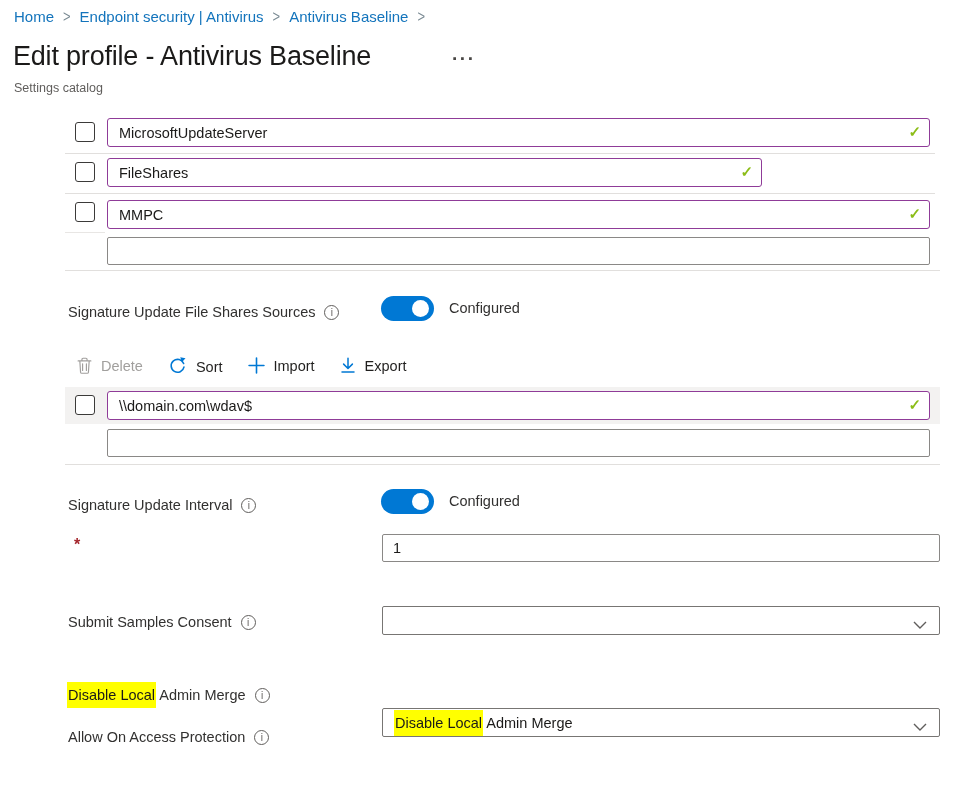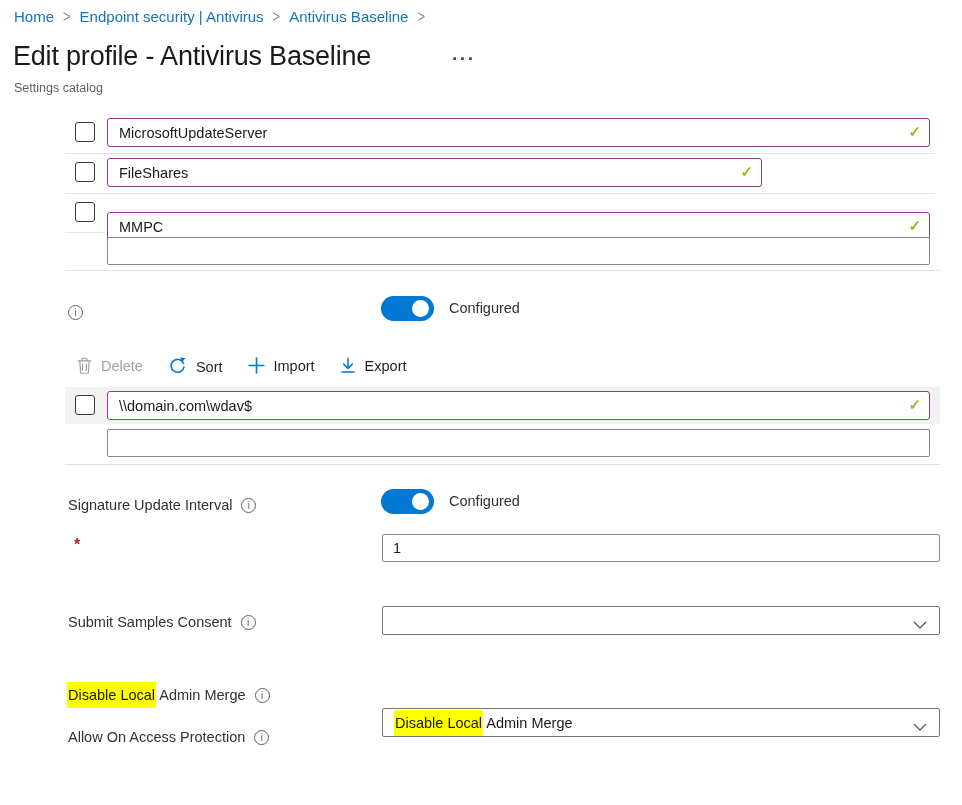--- a/index.html
+++ b/index.html
@@ -74,32 +74,33 @@
   <div class="abs divider" style="left:65px;top:153px;width:870px;"></div>
 
   <input type="checkbox" class="abs cb" style="left: 75px; top: 162px;">
   <div class="input-wrap" style="left:107px;top:158px;width:655px;">
     <input class="txt purple" value="FileShares" style="">
     <span class="check">✓</span>
   </div>
   <div class="abs divider" style="left:65px;top:193px;width:870px;"></div>
 
   <input type="checkbox" class="abs cb" style="left: 75px; top: 202px;">
-  <div class="input-wrap" style="left:107px;top:212px;width:823px;">
+  <div class="input-wrap" style="left:107px;top:200px;width:823px;">
     <input class="txt purple" value="MMPC" style="">
     <span class="check">✓</span>
   </div>
   <div class="abs divider" style="left:65px;top:232px;width:40px;background:#e8e6e4;"></div>
 
   <div class="input-wrap" style="left:107px;top:237px;width:823px;height:28px;">
     <input class="txt" value="" style="">
   </div>
   <div class="abs divider" style="left:65px;top:270px;width:875px;"></div>
 
   <div class="abs setting-label" style="left:68px;top:303px;">
+    <span>Signature Update File Shares Sources</span>
     <span class="info">i</span>
   </div>
   <div class="abs toggle" style="left:381px;top:296px;">
     <div class="knob"></div>
   </div>
   <div class="abs toggle-state" style="left:449px;top:300px;">Configured</div>
 
   <div class="abs toolbar" style="left:77px;top:352px;height:26px;">
     <div class="tb-item disabled">
       <span style="display:inline-flex;">

